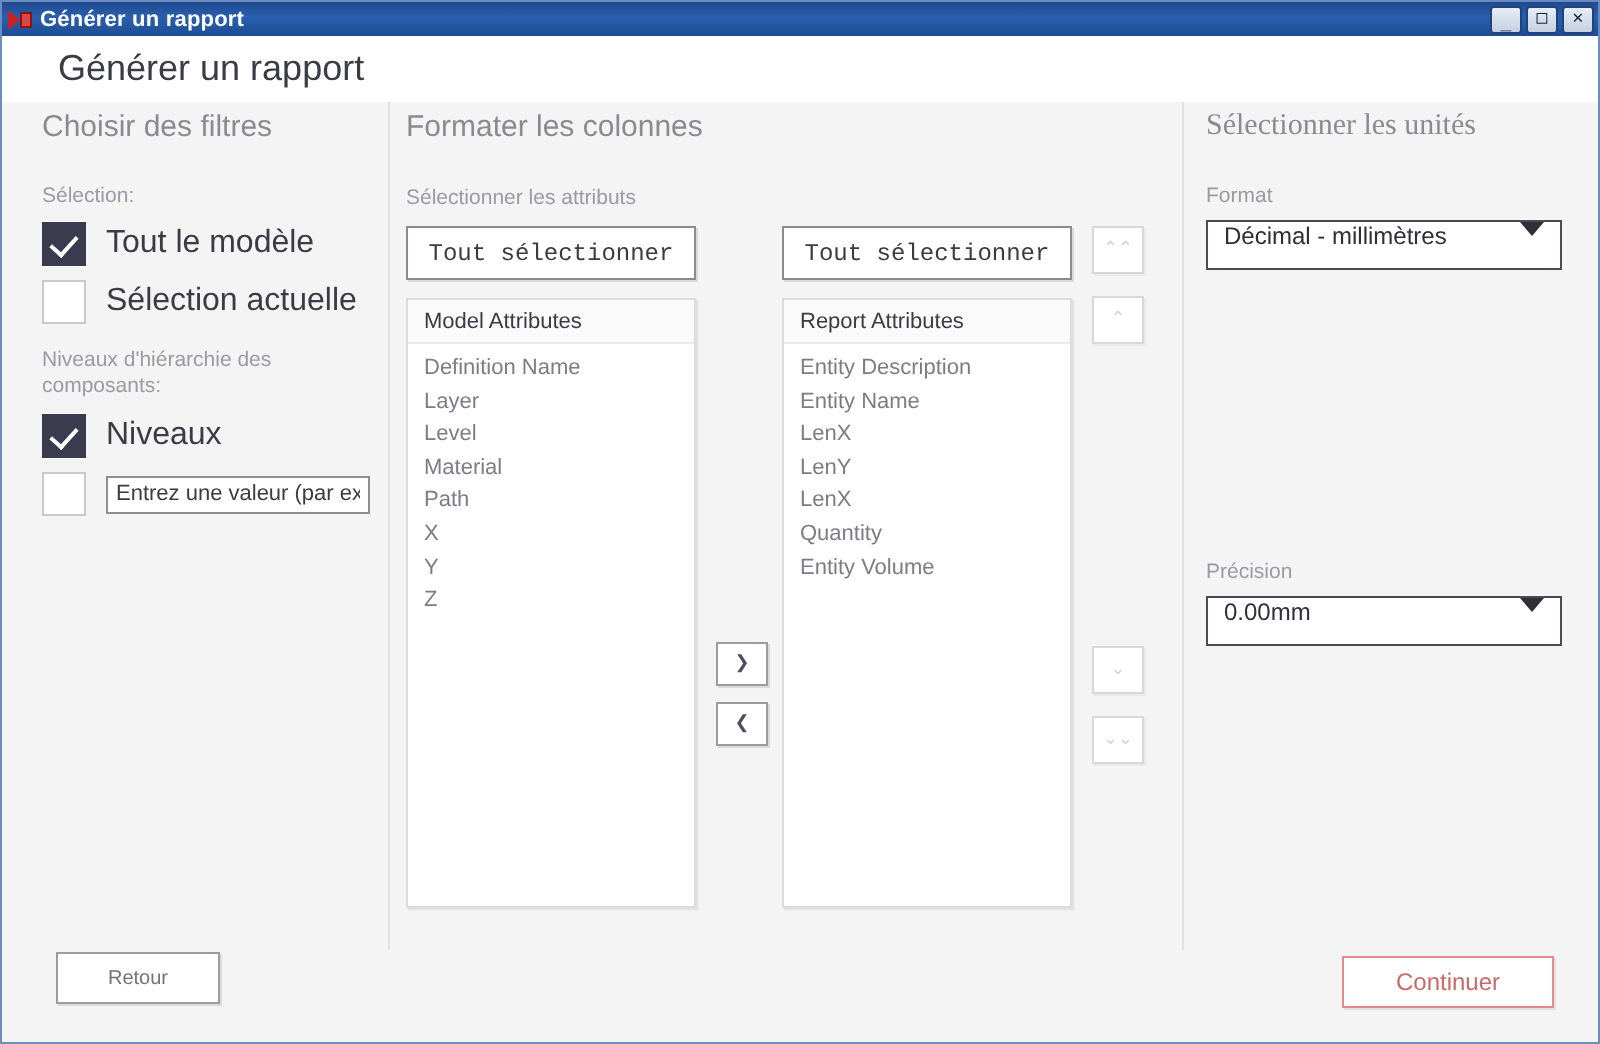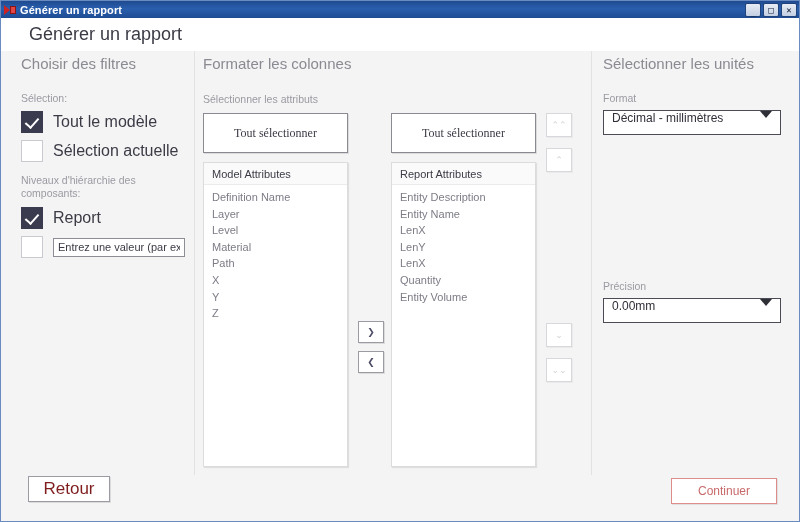--- a/index.html
+++ b/index.html
@@ -217,26 +217,26 @@
     position: absolute;
     top: 0;
     width: 145px;
   }
   .listcol.col-a { left: 0; }
   .listcol.col-b { left: 188px; }
 
   .select-all-btn {
     display: block;
     width: 100%;
-    height: 40px;
+    height: 27px;
     box-sizing: border-box;
     background: #ffffff;
     border: 1px solid #8a8a92;
     box-shadow: 1px 1px 0 rgba(0,0,0,.10);
-    font-family: Liberation Serif, serif;
+    font-family: Liberation Mono, monospace;
     font-size: 12px;
     color: #3b3b46;
     cursor: pointer;
   }
 
   .listbox {
     margin-top: 9px;
     height: 305px;
     box-sizing: border-box;
     background: #ffffff;
@@ -311,21 +311,21 @@
     margin-bottom: 11px;
   }
 
   
   .panel-right {
     position: absolute;
     left: 602px;
     top: 0;
     width: 180px;
   }
-  .panel-right .panel-title { display: block; margin-top: 4px; }
+  .panel-right .panel-title { display: block; margin-top: 4px; font-family: Liberation Serif, serif; }
   .lbl-format { display: block; margin-top: 20px; }
   .lbl-precision { display: block; margin-top: 0; }
 
   .dropdown {
     margin-top: 6px;
     width: 178px;
     height: 25px;
     box-sizing: border-box;
     background: #ffffff;
     border: 1px solid #4b4b55;
@@ -364,22 +364,22 @@
     position: absolute;
     left: 27px;
     top: 13px;
     width: 82px;
     height: 26px;
     box-sizing: border-box;
     background: #ffffff;
     border: 1px solid #9b9ba3;
     box-shadow: 1px 1px 0 rgba(0,0,0,.10);
     font-family: "Liberation Sans", sans-serif;
-    font-size: 17px;
-    color: #7f1d1d;
+    font-size: 10px;
+    color: #737373;
     cursor: pointer;
   }
   .btn-continue {
     position: absolute;
     right: 22px;
     top: 15px;
     width: 106px;
     height: 26px;
     box-sizing: border-box;
     background: #ffffff;
@@ -435,21 +435,21 @@
 
       <div class="checkrow">
         <div class="checkbox"></div>
         <span class="cbl">Sélection actuelle</span>
       </div>
 
       <span class="sublabel lbl-hier">Niveaux d'hiérarchie des composants:</span>
 
       <div class="checkrow">
         <div class="checkbox checked"></div>
-        <span class="cbl">Report</span>
+        <span class="cbl">Niveaux</span>
       </div>
 
       <div class="checkrow">
         <div class="checkbox"></div>
         <input class="value-input" type="text" placeholder="Entrez une valeur (par exemple" style="">
       </div>
     </div>
 
     <div class="panel-mid">
       <span class="panel-title">Formater les colonnes</span>

